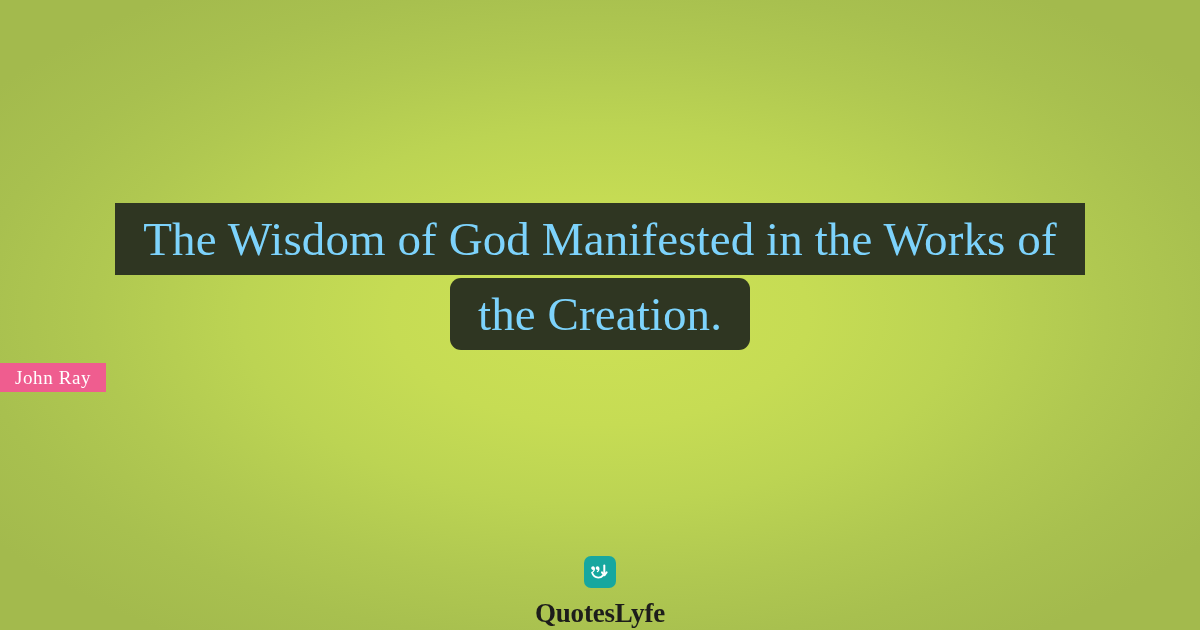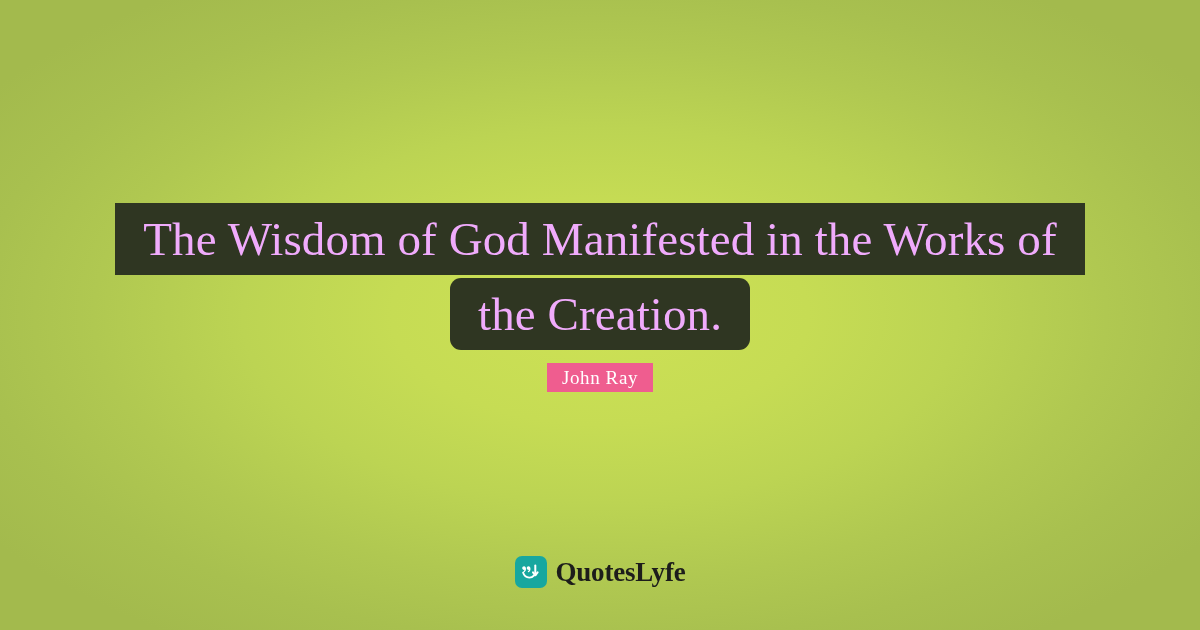--- a/index.html
+++ b/index.html
@@ -32,42 +32,42 @@
     position: absolute;
     left: 0;
     right: 0;
     top: 203px;
     text-align: center;
   }
 
   .quote-line {
     display: inline-block;
     background: #2f3622;
-    color: #f0abfc;
+    color: #7dd3fc;
     font-family: "Liberation Serif", serif;
     font-size: 47px;
     line-height: 72px;
     font-weight: 400;
     letter-spacing: 0.1px;
     white-space: nowrap;
     padding: 0 28px;
   }
   #quote-line-1 { margin-bottom: 0; }
   #quote-line-2 { margin-top: 1px; border-radius: 11px; }
 
   .quote-lines-wrap { display: block; }
   .quote-lines-wrap + .quote-lines-wrap { margin-top: 2px; }
 
   
   #author-badge-row {
     position: absolute;
     left: 0;
     right: 0;
     top: 363px;
-    text-align: center;
+    text-align: left;
   }
   #author-badge {
     display: inline-block;
     background: #ef5d8f;
     color: #ffffff;
     font-family: "Liberation Serif", serif;
     font-size: 19px;
     line-height: 29px;
     height: 29px;
     padding: 0 15px;
@@ -78,20 +78,21 @@
   
   #brand-logo {
     position: absolute;
     left: 0;
     right: 0;
     top: 556px;
     display: flex;
     align-items: center;
     justify-content: center;
     gap: 9px;
+    flex-direction: column;
   }
   #brand-mark {
     width: 32px;
     height: 32px;
     border-radius: 7px;
     background: #17a79f;
     display: flex;
     align-items: center;
     justify-content: center;
     flex: 0 0 auto;

